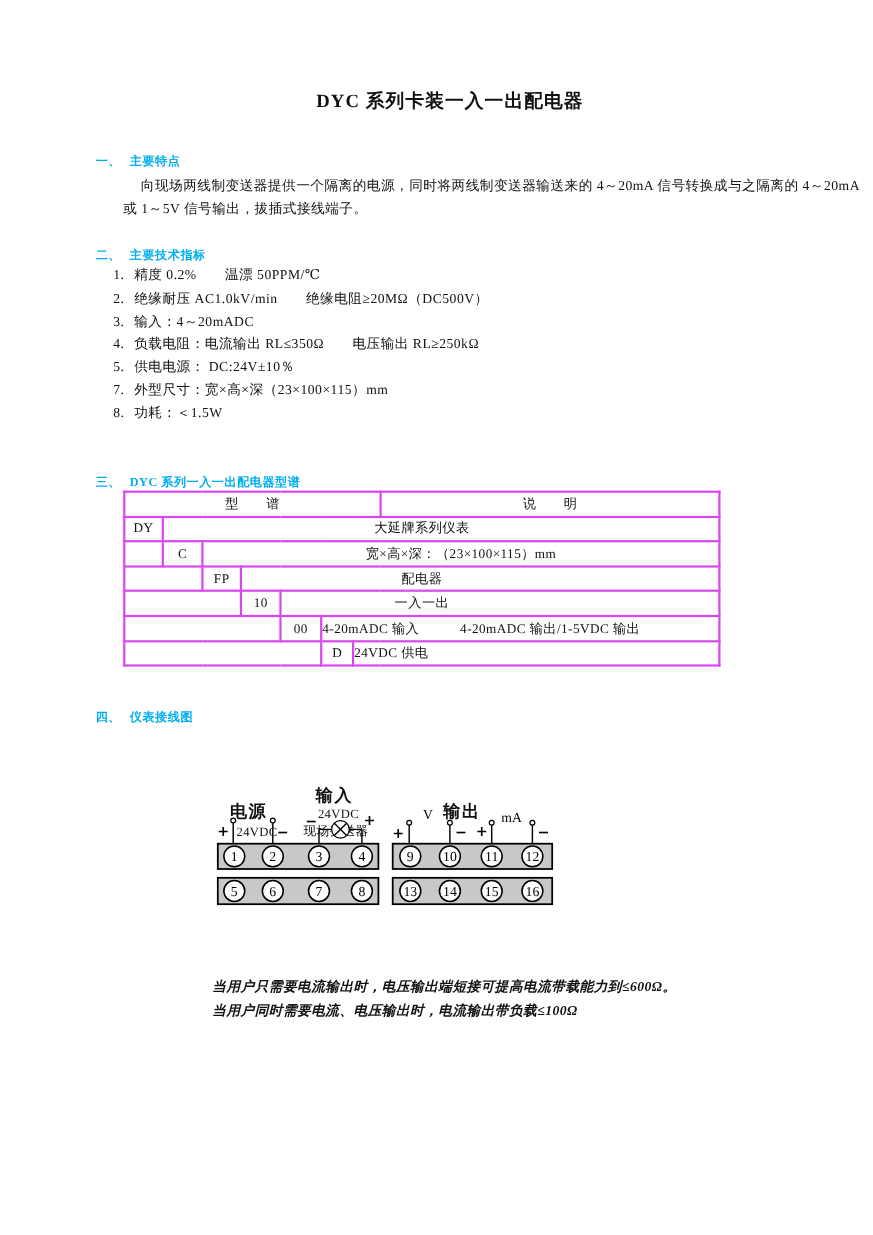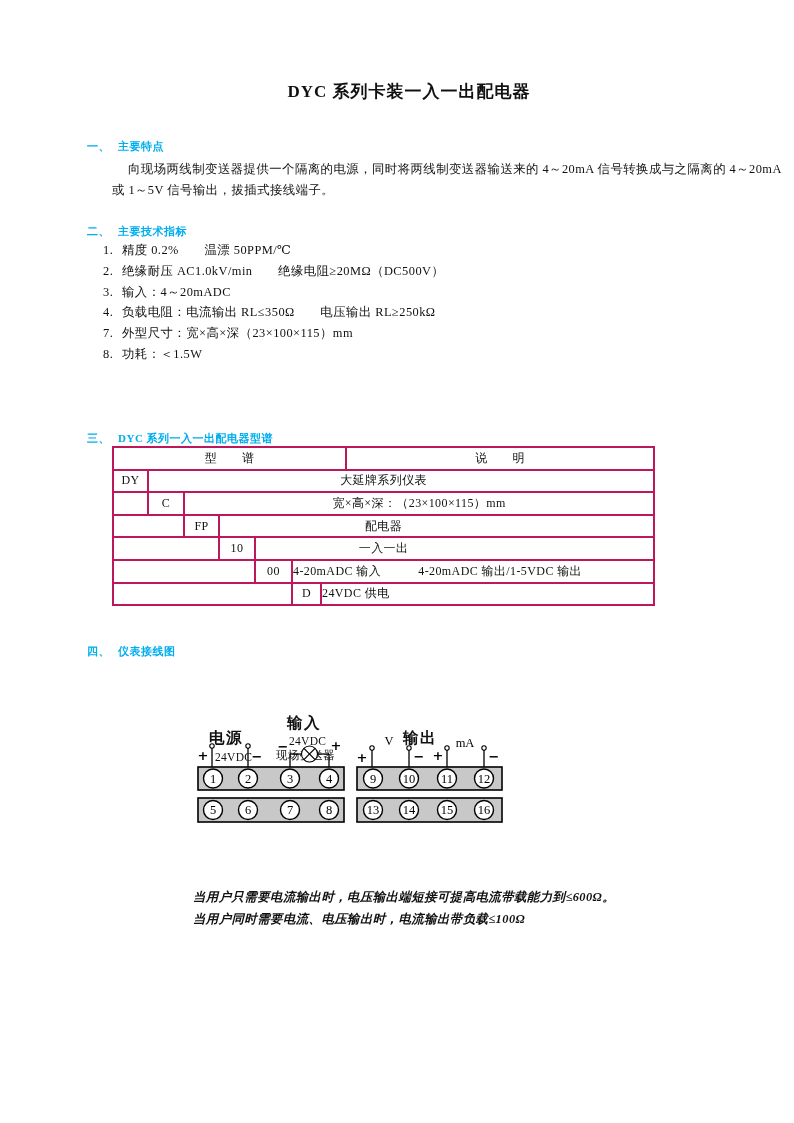--- a/index.html
+++ b/index.html
@@ -25,21 +25,21 @@
     position:absolute; font-size:12.4px; letter-spacing:0.45px; white-space:nowrap;
   }
   .spec-list { position:absolute; left:103px; top:242px; }
   .spec-item { height:20.75px; font-size:12.4px; letter-spacing:0.45px; white-space:nowrap; }
   .spec-item .no { display:inline-block; width:19px; }
   table.model-table {
     position:absolute; left:112px; top:446px; width:541px;
     border-collapse:collapse; table-layout:fixed;
   }
   table.model-table td {
-    border:2px solid #be185d; height:22.6px; font-size:12px; letter-spacing:0.4px;
+    border:2px solid #d946ef; height:22.6px; font-size:12px; letter-spacing:0.4px;
     overflow:hidden; white-space:nowrap; padding:0;
   }
   td.cc { text-align:center; }
   td.code { text-align:center; }
   td.d1 { text-align:center; text-indent:-35px; }
   td.d2 { text-align:center; }
   td.d3 { text-align:center; text-indent:-106px; }
   td.d4 { text-align:center; text-indent:-142px; }
   td.lf { text-align:left; padding-left:9px;margin-top:23px; }
   .diagram { position:absolute; left:150px; top:688px; width:410px; height:145px; }
@@ -72,20 +72,21 @@
   <div class="body-line" style="left:112px; top:182px">或 1～5V 信号输出，拔插式接线端子。</div>
 
   <div class="sec-heading" style="top:224px">
     <span class="sec-num">二、</span><span>主要技术指标</span>
   </div>
   <div class="spec-list">
     <div class="spec-item"><span class="no">1.</span><span>精度 0.2%　　温漂 50PPM/℃</span></div>
     <div class="spec-item"><span class="no">2.</span><span>绝缘耐压 AC1.0kV/min　　绝缘电阻≥20MΩ（DC500V）</span></div>
     <div class="spec-item"><span class="no">3.</span><span>输入：4～20mADC</span></div>
     <div class="spec-item"><span class="no">4.</span><span>负载电阻：电流输出 RL≤350Ω　　电压输出 RL≥250kΩ</span></div>
+    <div class="spec-item"><span class="no">5.</span><span>供电电源： DC:24V±10％</span></div>
     <div class="spec-item"><span class="no">7.</span><span>外型尺寸：宽×高×深（23×100×115）mm</span></div>
     <div class="spec-item"><span class="no">8.</span><span>功耗：＜1.5W</span></div>
   </div>
 
   <div class="sec-heading" style="top:431px">
     <span class="sec-num">三、</span><span>DYC 系列一入一出配电器型谱</span>
   </div>
 
   <table class="model-table">
     <colgroup>

